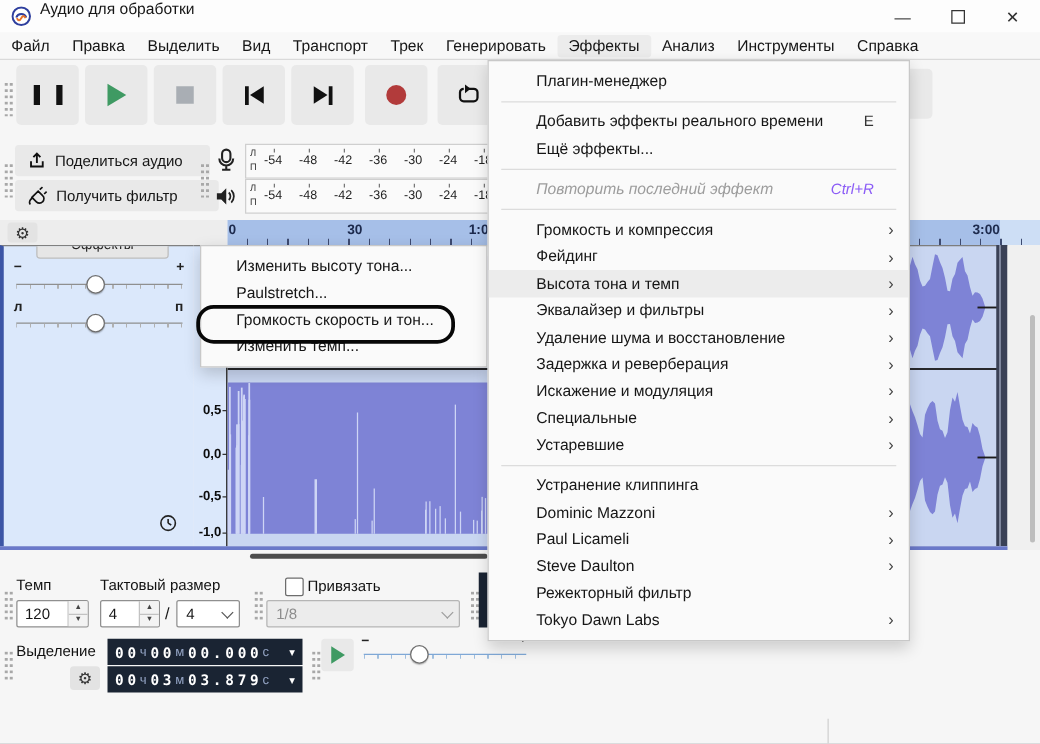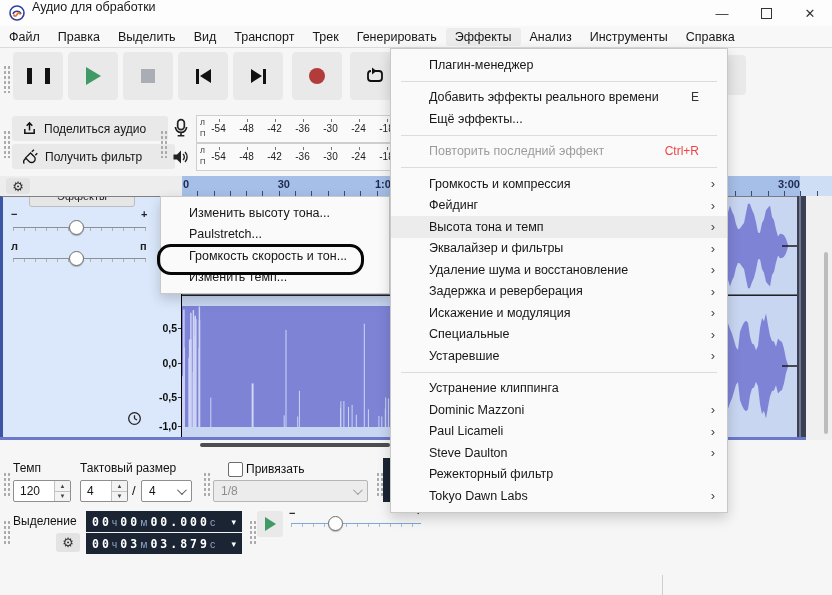--- a/index.html
+++ b/index.html
@@ -93,24 +93,24 @@
              display:flex;align-items:center;font-size:12px;box-sizing:border-box;}
   #status-div{position:absolute;left:662px;top:575px;width:1px;height:20px;background:#cfcfcf;}
   
   #effects-menu{left:390px;top:48px;width:338px;background:#fafafa;border:1px solid #c8c8c8;
         box-shadow:0 5px 12px rgba(0,0,0,.18);padding:5px 0;z-index:55;font-size:12.5px;box-sizing:border-box;}
   #pitch-submenu{left:160px;top:196px;width:230px;background:#fafafa;border:1px solid #c8c8c8;
         box-shadow:0 5px 12px rgba(0,0,0,.18);padding:5px 0;z-index:50;font-size:12.5px;box-sizing:border-box;}
   .mrow{height:21.5px;display:flex;align-items:center;padding:0 12px 0 38px;}
   #pitch-submenu .mrow{padding-left:28px;}
   .mrow.hl{background:#ececec;}
-  .mrow.dis{color:#9c9c9c;}
+  .mrow.dis{color:#9c9c9c;font-style:italic;}
   .mlabel{white-space:nowrap;}
   .mshort{margin-left:auto;font-size:12px;color:#333;}
-  .mrow.dis .mshort{color:#ef4444;}
+  .mrow.dis .mshort{color:#8b5cf6;}
   .marrow{width:16px;text-align:right;color:#444;font-size:13px;margin-left:auto;}
   .mshort + .marrow{margin-left:0;}
   .msep{border-top:1px solid #dcdcdc;margin:5px 10px;}
   #oval{left:157px;top:244px;width:201px;height:25px;border:3px solid #070707;border-radius:14px;z-index:60;}
 </style>
 </head>
 <body>
 
 <div id="app">
 

